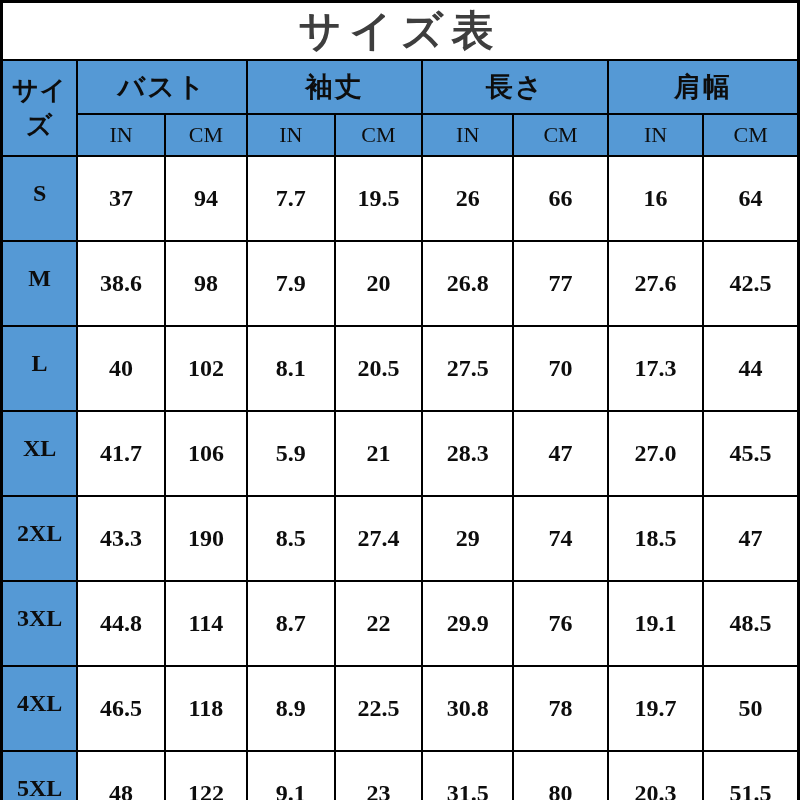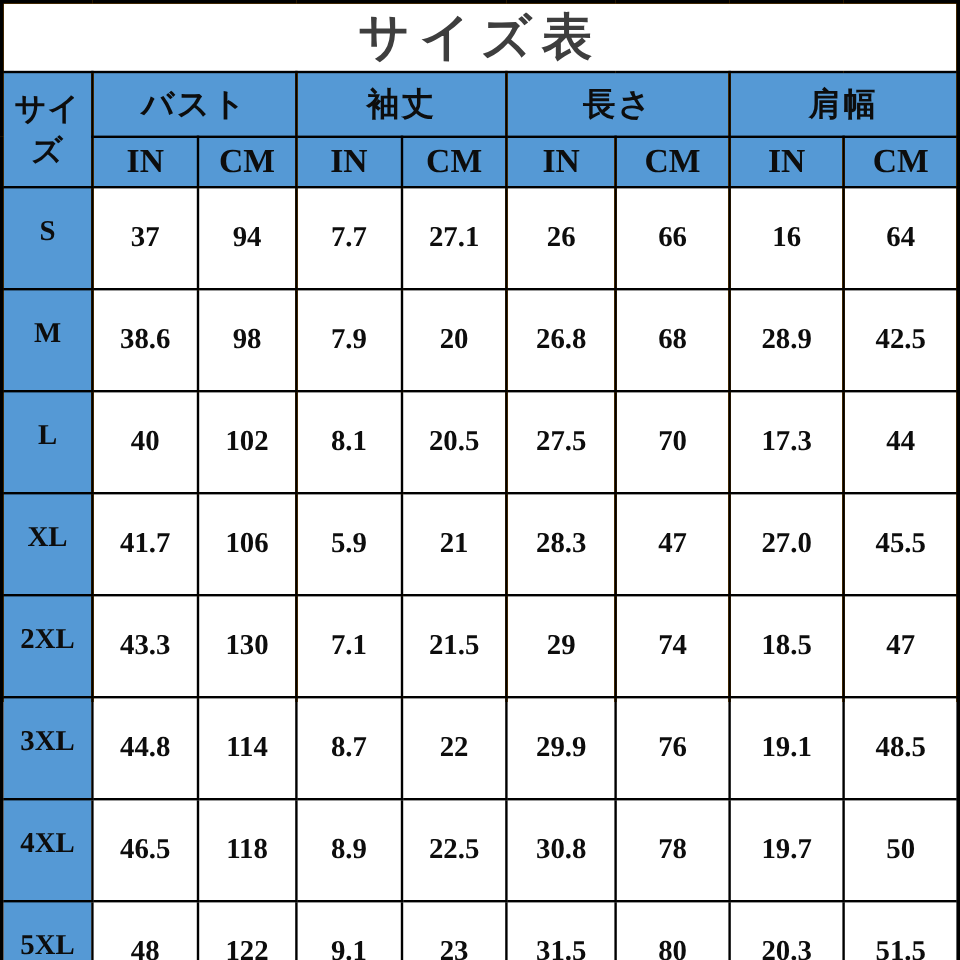--- a/index.html
+++ b/index.html
@@ -7,21 +7,21 @@
     padding: 0;
     background: #ffffff;
     width: 800px;
     height: 800px;
     overflow: hidden;
     font-family: "Liberation Sans", sans-serif;
   }
   .sheet {
     width: 800px;
     height: 585px;
-    background: #a16207;
+    background: #0369a1;
     position: relative;
   }
   table.size-table {
     width: 100%;
     border-collapse: collapse;
     table-layout: fixed;
     border: 3px solid #000000;
   }
   table.size-table th,
   table.size-table td {
@@ -50,22 +50,22 @@
   }
   th.corner-cell {
     font-size: 26px;
     font-weight: 600;
     color: #0d0d0d;
     letter-spacing: 1px;
   }
   .unit-row th {
     height: 40px;
     font-family: "Liberation Serif", serif;
-    font-weight: bold;
-    font-size: 28px;
+    font-weight: normal;
+    font-size: 22px;
     color: #0d0d0d;
   }
   tbody th.size-cell {
     height: 73px;
     font-family: "Liberation Serif", serif;
     font-weight: bold;
     font-size: 24px;
     color: #0d0d0d;
     padding-bottom: 10px;
   }
@@ -115,35 +115,35 @@
           <th class="blue">IN</th>
           <th class="blue">CM</th>
         </tr>
     </thead>
     <tbody>
         <tr>
           <th class="blue size-cell">S</th>
           <td>37</td>
           <td>94</td>
           <td>7.7</td>
-          <td>27.1</td>
+          <td>19.5</td>
           <td>26</td>
           <td>66</td>
           <td>16</td>
           <td>64</td>
         </tr>
         <tr>
           <th class="blue size-cell">M</th>
           <td>38.6</td>
           <td>98</td>
           <td>7.9</td>
           <td>20</td>
           <td>26.8</td>
-          <td>68</td>
-          <td>28.9</td>
+          <td>77</td>
+          <td>27.6</td>
           <td>42.5</td>
         </tr>
         <tr>
           <th class="blue size-cell">L</th>
           <td>40</td>
           <td>102</td>
           <td>8.1</td>
           <td>20.5</td>
           <td>27.5</td>
           <td>70</td>
@@ -157,23 +157,23 @@
           <td>5.9</td>
           <td>21</td>
           <td>28.3</td>
           <td>47</td>
           <td>27.0</td>
           <td>45.5</td>
         </tr>
         <tr>
           <th class="blue size-cell">2XL</th>
           <td>43.3</td>
-          <td>130</td>
-          <td>7.1</td>
-          <td>21.5</td>
+          <td>190</td>
+          <td>8.5</td>
+          <td>27.4</td>
           <td>29</td>
           <td>74</td>
           <td>18.5</td>
           <td>47</td>
         </tr>
         <tr>
           <th class="blue size-cell">3XL</th>
           <td>44.8</td>
           <td>114</td>
           <td>8.7</td>

